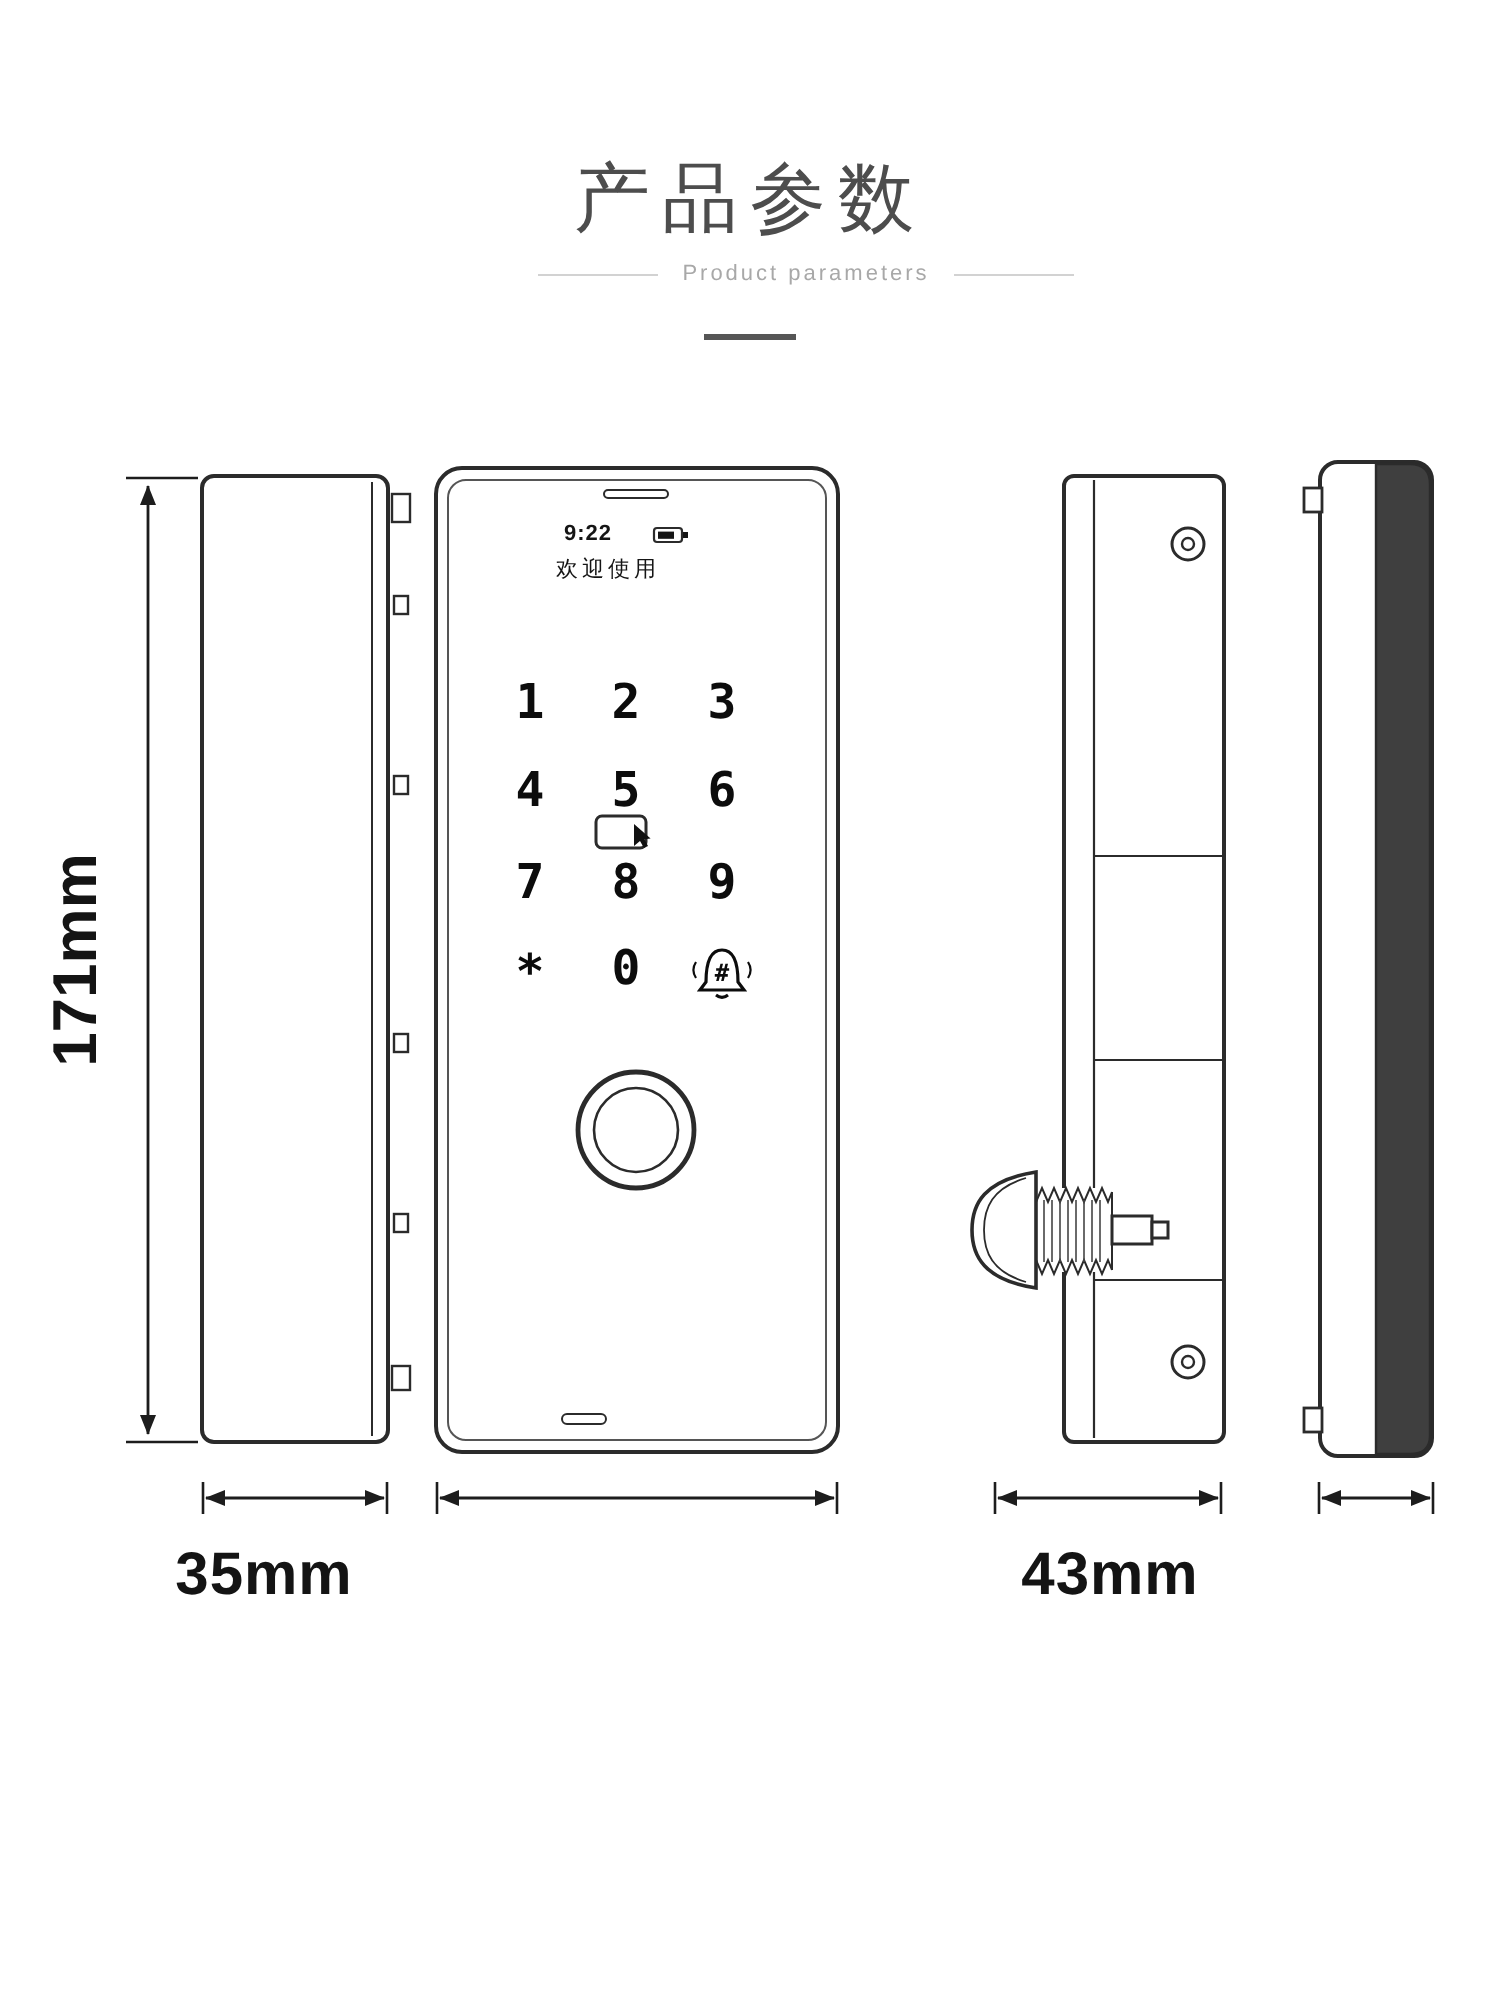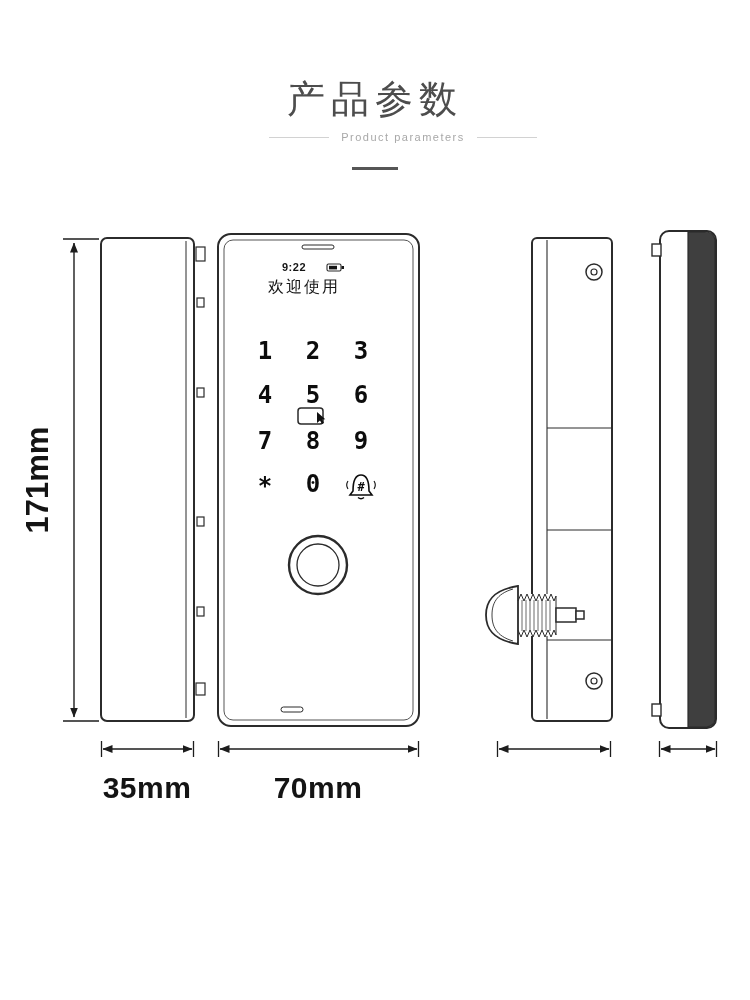--- a/index.html
+++ b/index.html
@@ -31,21 +31,21 @@
   .dim-label {
     position:absolute; top:771px; transform:translateX(-50%);
     font-size:30px; font-weight:bold; color:#141414; letter-spacing:0.5px;
   }
   .screen-time {
     position:absolute; left:294px; top:261px; transform:translateX(-50%);
     font-size:11px; font-weight:bold; color:#151515; letter-spacing:0.5px;
   }
   .screen-welcome {
     position:absolute; left:304px; top:277px; transform:translateX(-50%);
-    font-size:16px; color:#151515; letter-spacing:2px; white-space:nowrap;
+    font-size:11px; color:#151515; letter-spacing:2px; white-space:nowrap;
   }
   .key {
     position:absolute; transform:translate(-50%,-50%);
     font-family:"DejaVu Sans Mono", monospace;
     font-size:24px; font-weight:bold; color:#0c0c0c; line-height:1;
   }
   .bell-wrap {
     position:absolute; left:361px; top:485px; transform:translate(-50%,-50%);
   }
 </style>
@@ -189,16 +189,16 @@
 
   <svg class="bell-wrap" width="34" height="34" viewBox="0 0 34 34">
     <path d="M9 23 Q9 7 17 7 Q25 7 25 23 L28 27 L6 27 Z" fill="none" stroke="#0c0c0c" stroke-width="1.6"></path>
     <path d="M14 29.5 q3 2.4 6 0" fill="none" stroke="#0c0c0c" stroke-width="1.5"></path>
     <path d="M4 13 q-2.6 4 0 8" fill="none" stroke="#0c0c0c" stroke-width="1.1"></path>
     <path d="M30 13 q2.6 4 0 8" fill="none" stroke="#0c0c0c" stroke-width="1.1"></path>
     <text x="17" y="22.5" text-anchor="middle" font-size="12" font-weight="bold" fill="#0c0c0c" font-family="DejaVu Sans Mono, monospace">#</text>
   </svg>
 
   <div class="height-label">171mm</div>
-  <div class="dim-label" style="left:147px">35mm</div>
-  <div class="dim-label" style="left:318px">70mm</div>
+  <div class="dim-label" style="left:132px">35mm</div>
+  <div class="dim-label" style="left:555px">43mm</div>
 
 </div>
 
 </body></html>

